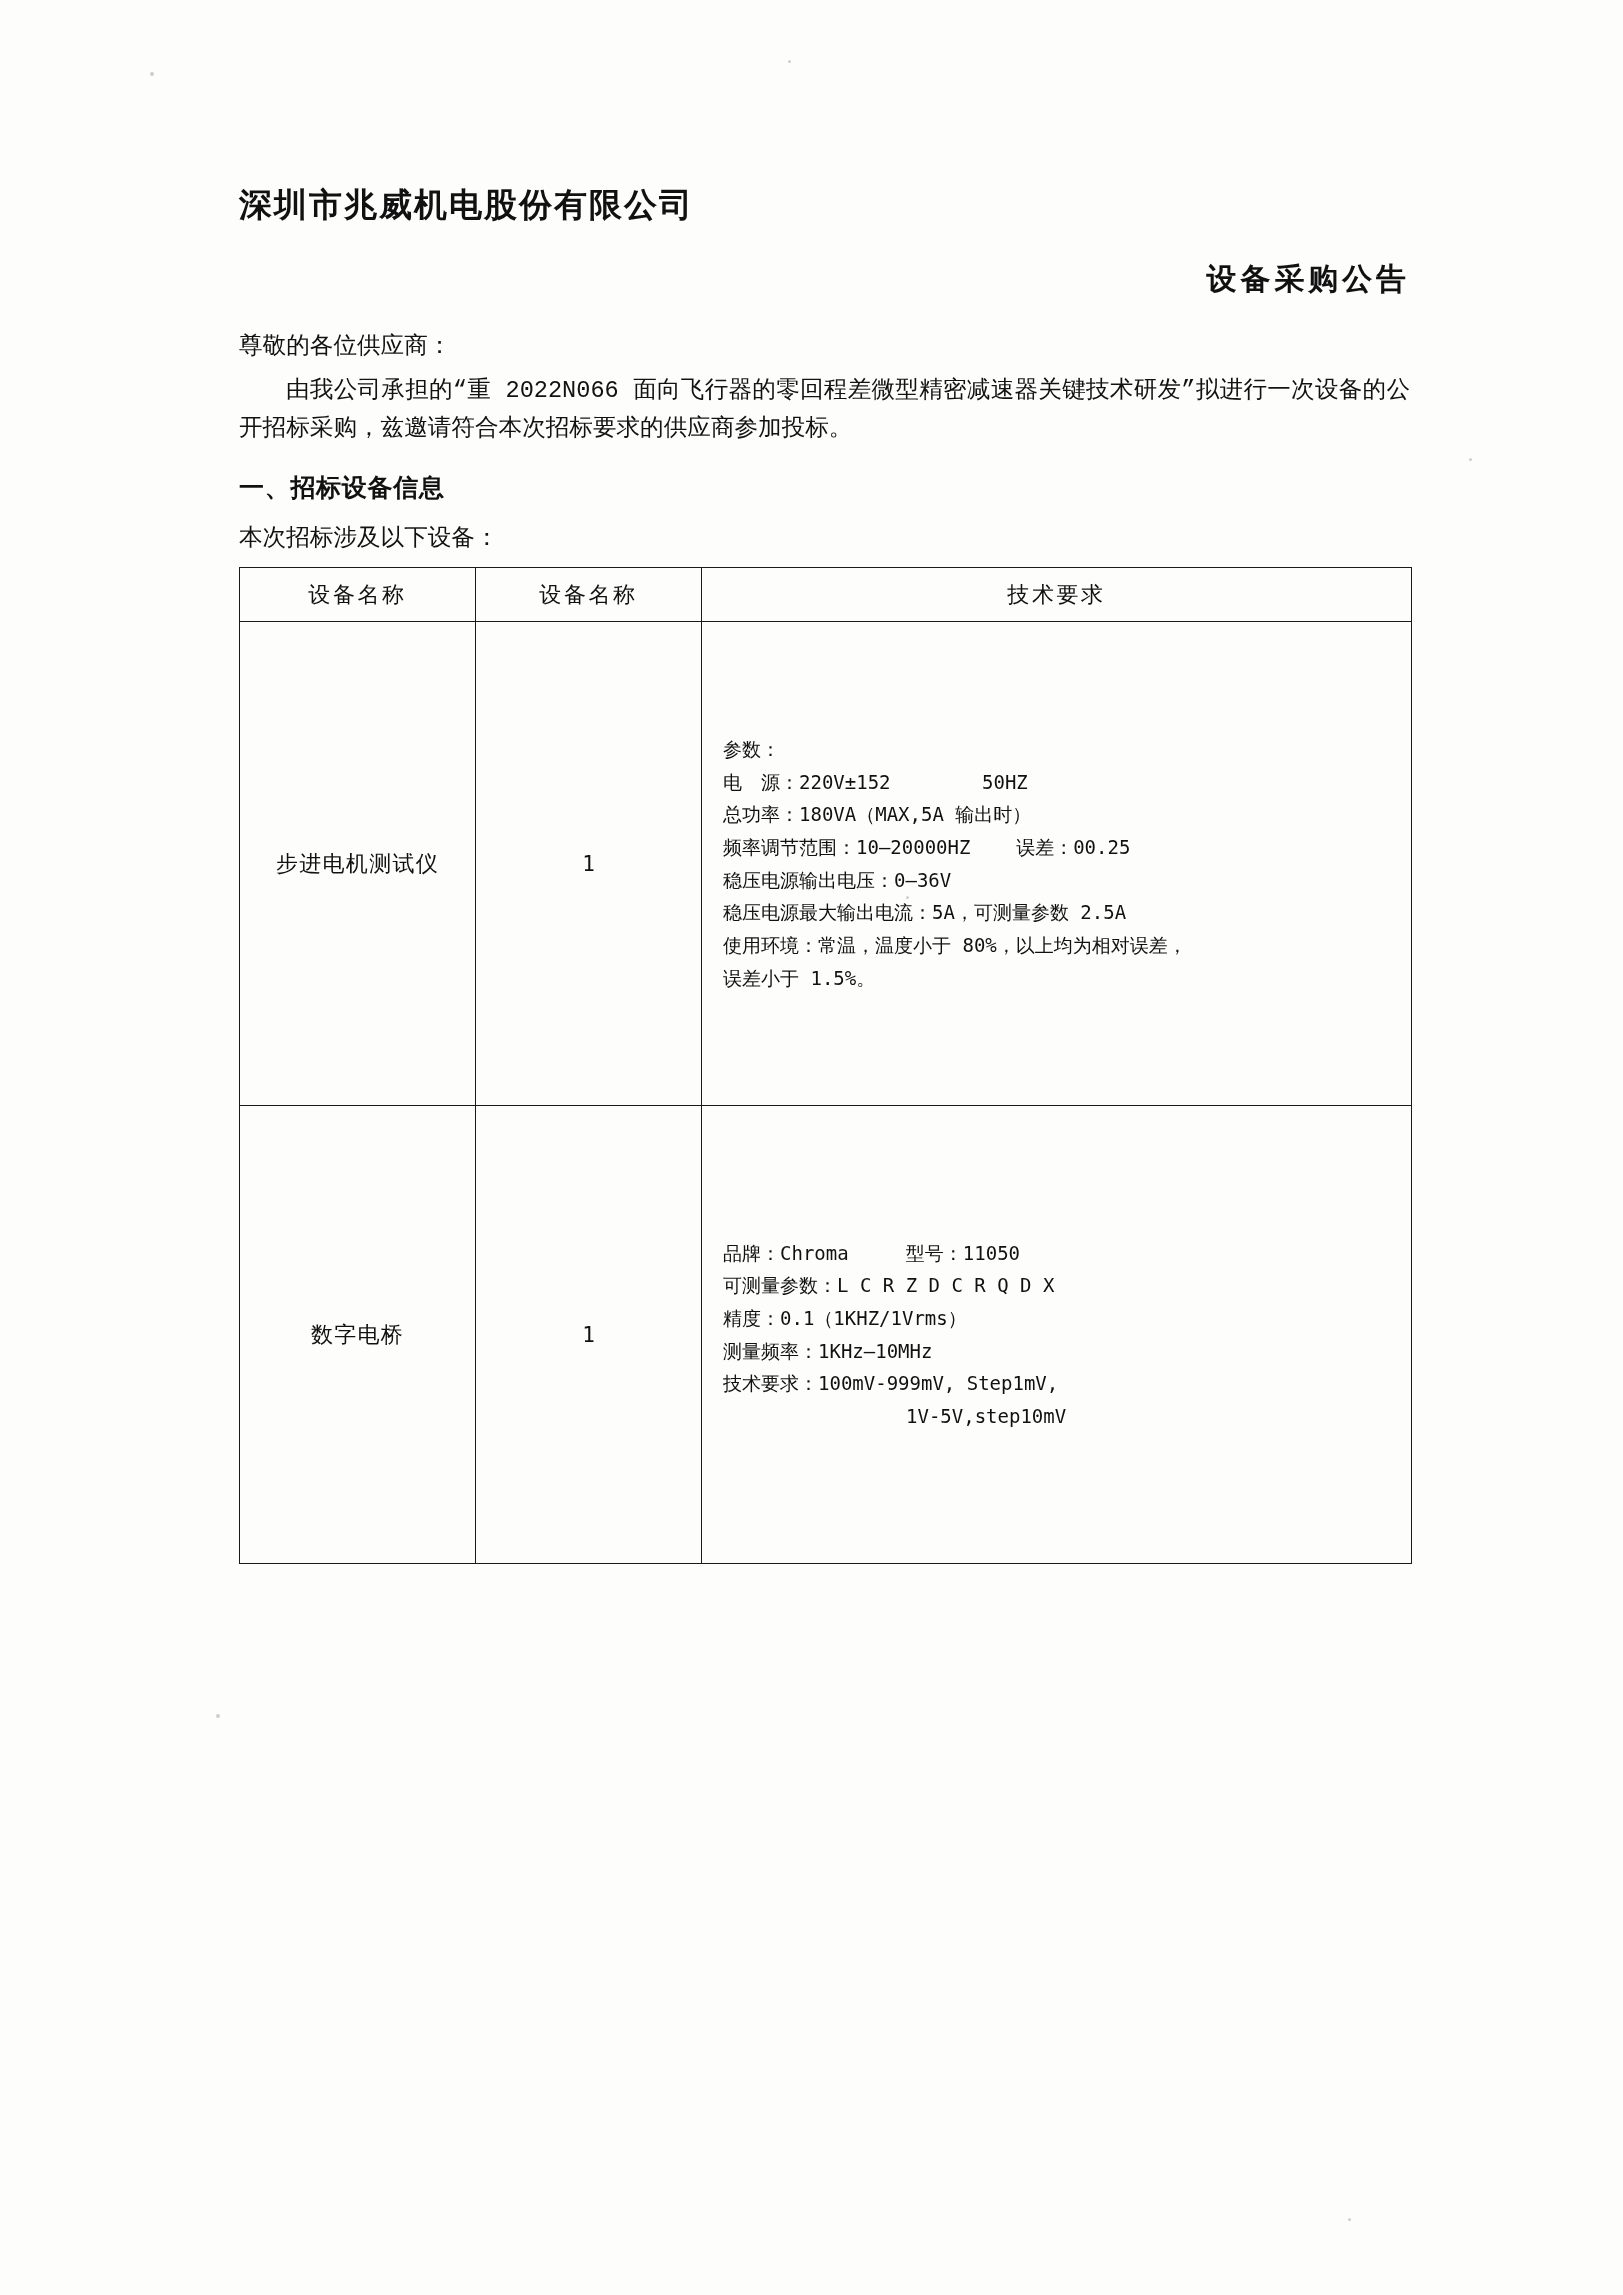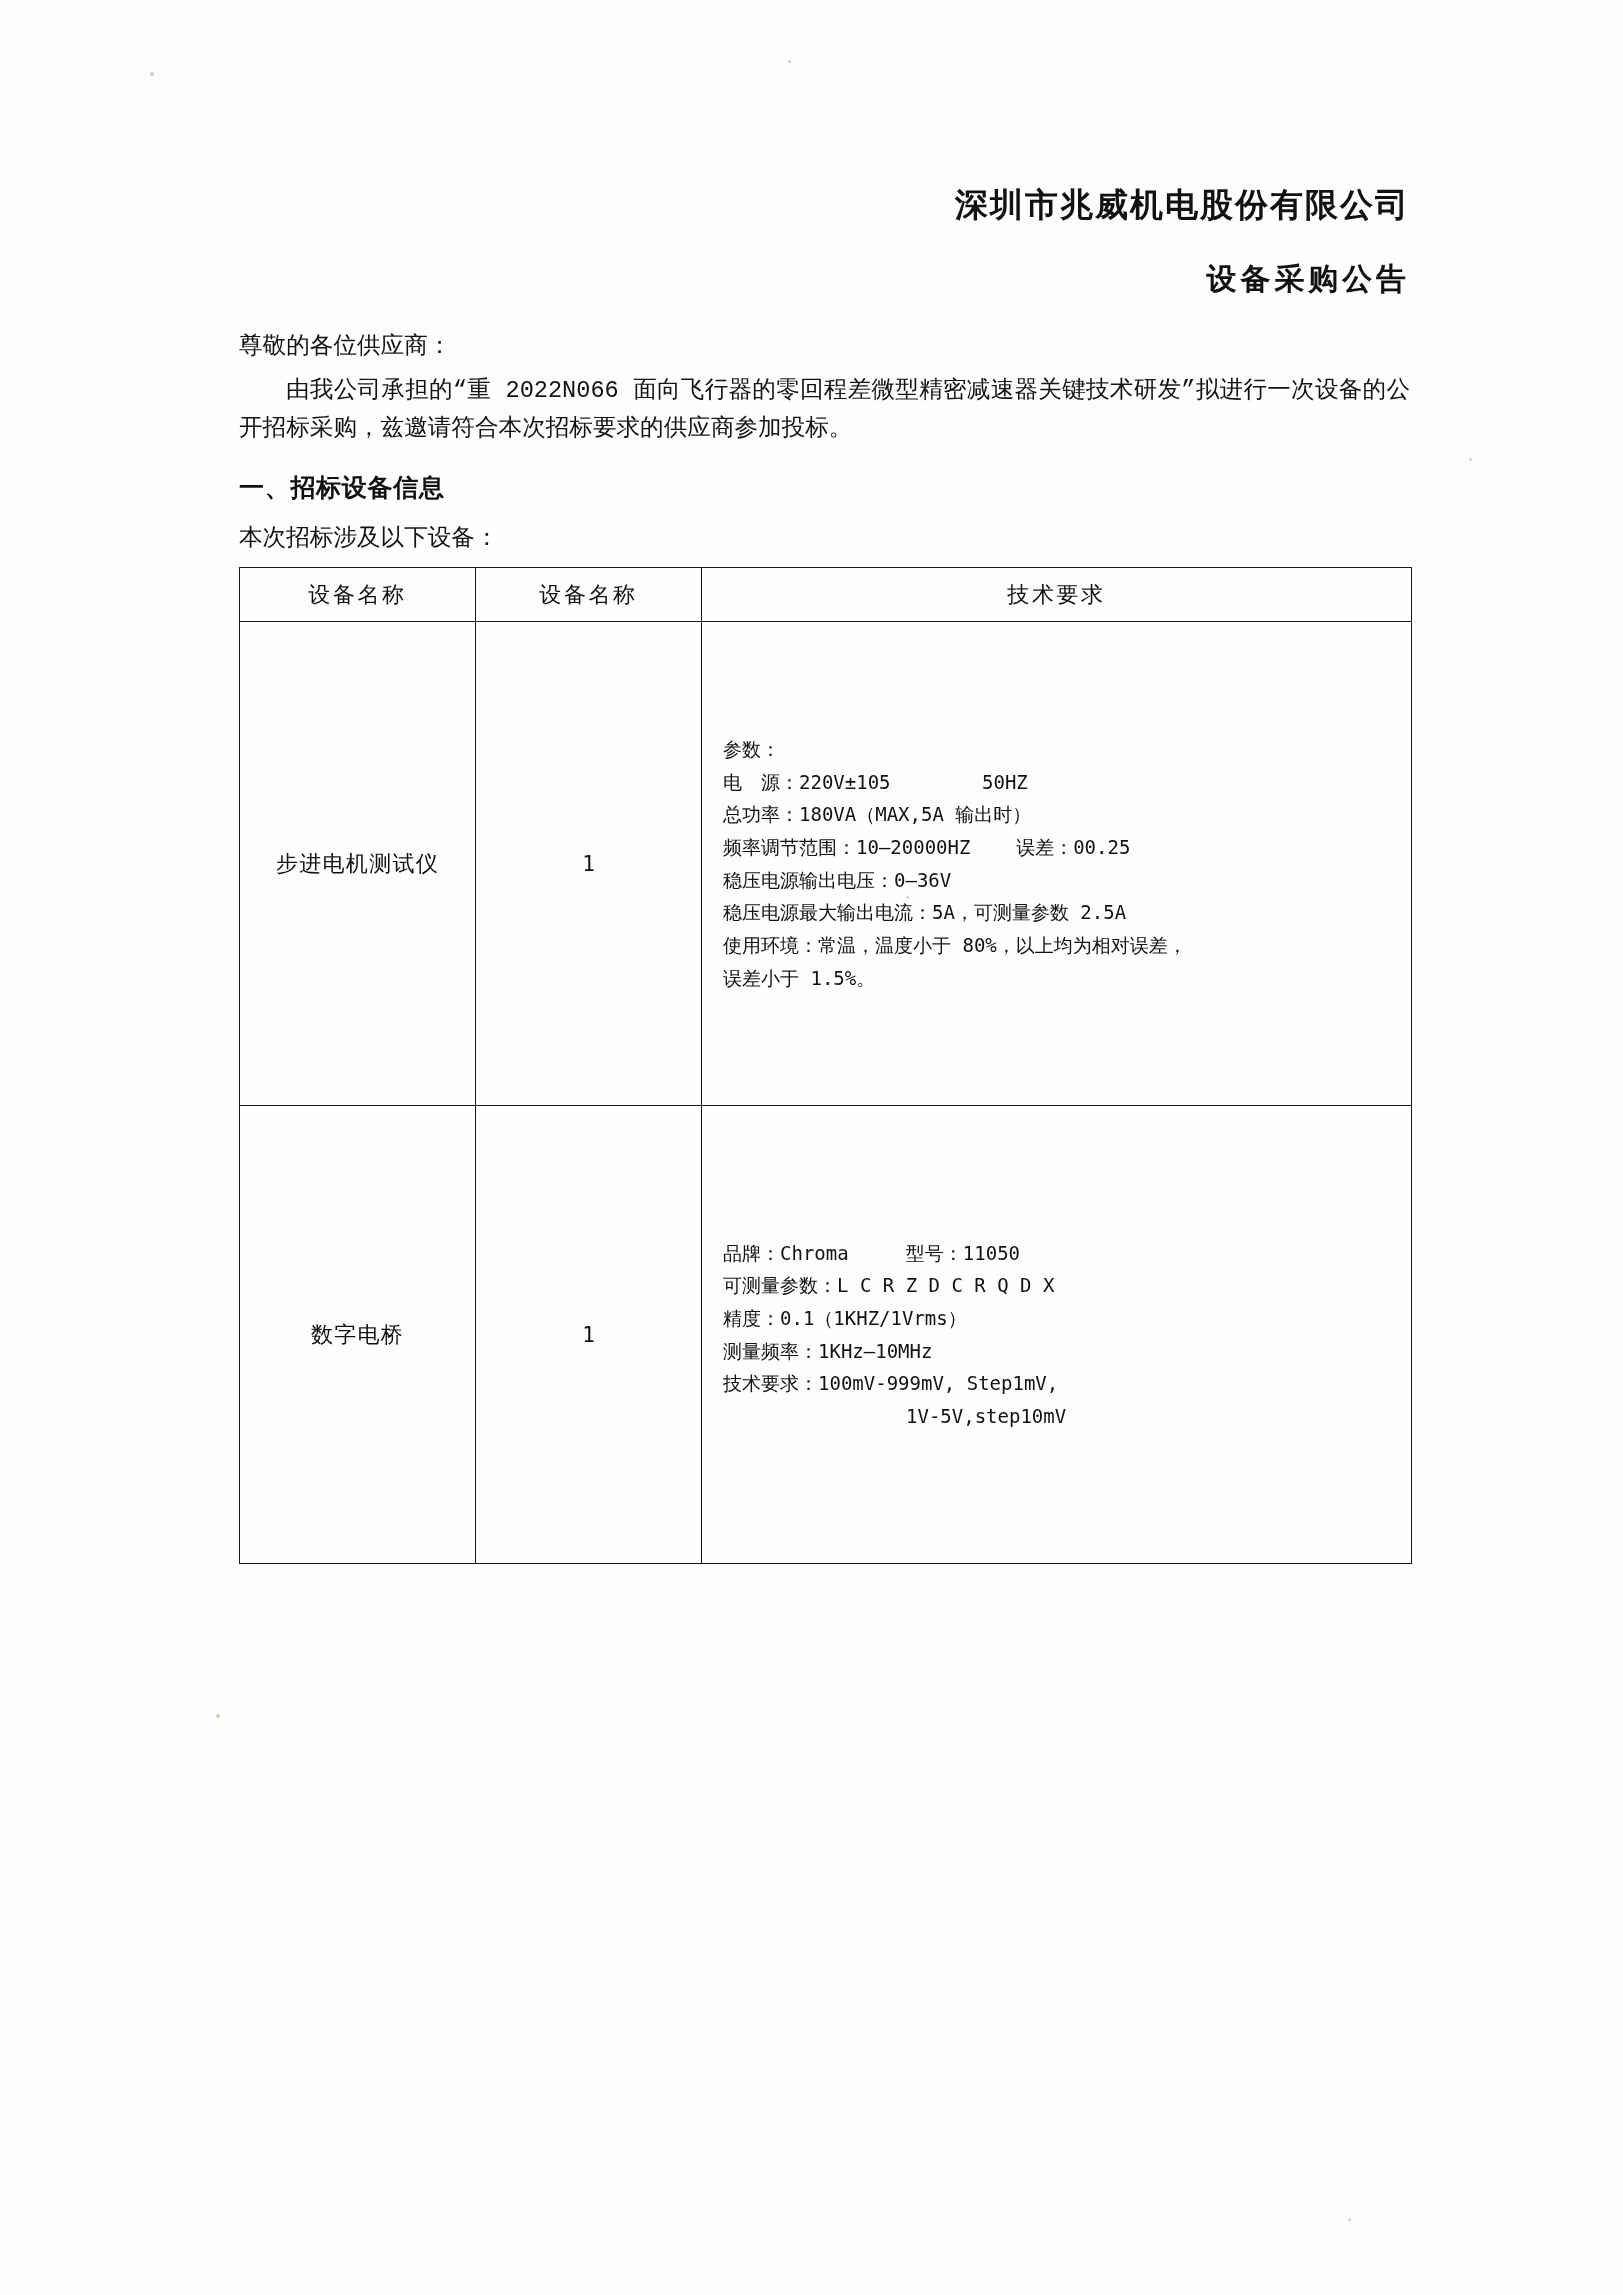--- a/index.html
+++ b/index.html
@@ -24,21 +24,21 @@
     background: #cfcfc8;
     border-radius: 50%;
   }
   .content {
     position: absolute;
     left: 239px;
     top: 183px;
     width: 1171px;
   }
   .title-main {
-    text-align: right;
+    text-align: left;
     font-family: "DejaVu Serif", "Liberation Serif", serif;
     font-weight: bold;
     font-size: 33px;
     letter-spacing: 2px;
     color: #111;
     margin: 0 0 31px 0;
   }
   .title-sub {
     text-align: right;
     font-family: Liberation Mono, monospace;
@@ -156,21 +156,21 @@
           <th>设备名称</th>
           <th>技术要求</th>
         </tr>
       </thead>
       <tbody>
         <tr class="row1">
           <td class="cell-name">步进电机测试仪</td>
           <td class="cell-qty">1</td>
           <td class="cell-req">
             <div class="req-line">参数：</div>
-            <div class="req-line">电　源：220V±105        50HZ</div>
+            <div class="req-line">电　源：220V±152        50HZ</div>
             <div class="req-line">总功率：180VA（MAX,5A 输出时）</div>
             <div class="req-line">频率调节范围：10—20000HZ    误差：00.25</div>
             <div class="req-line">稳压电源输出电压：0—36V</div>
             <div class="req-line">稳压电源最大输出电流：5A，可测量参数 2.5A</div>
             <div class="req-line">使用环境：常温，温度小于 80%，以上均为相对误差，</div>
             <div class="req-line">误差小于 1.5%。</div>
           </td>
         </tr>
         <tr class="row2">
           <td class="cell-name">数字电桥</td>

